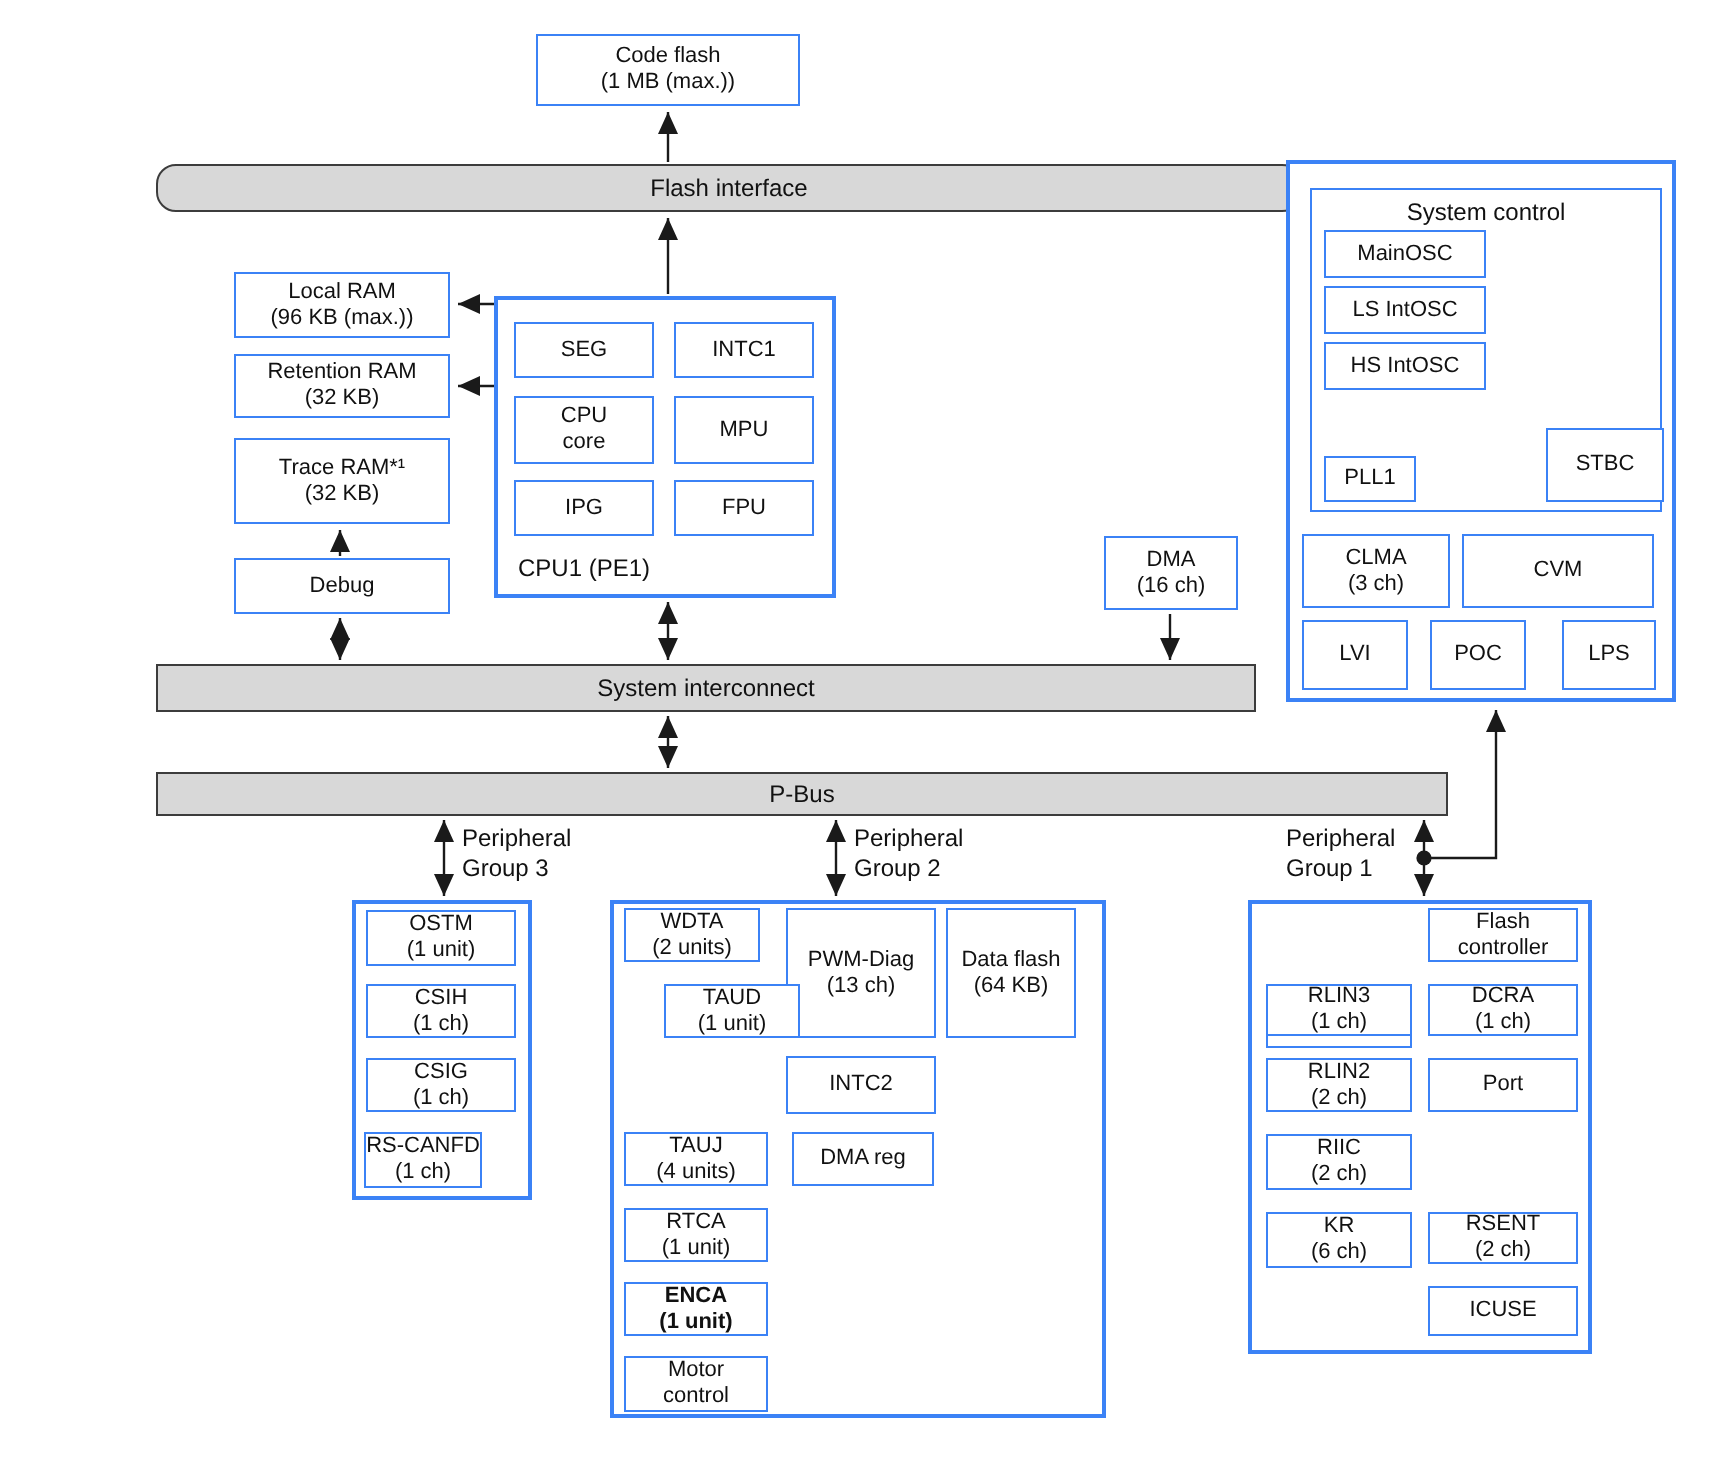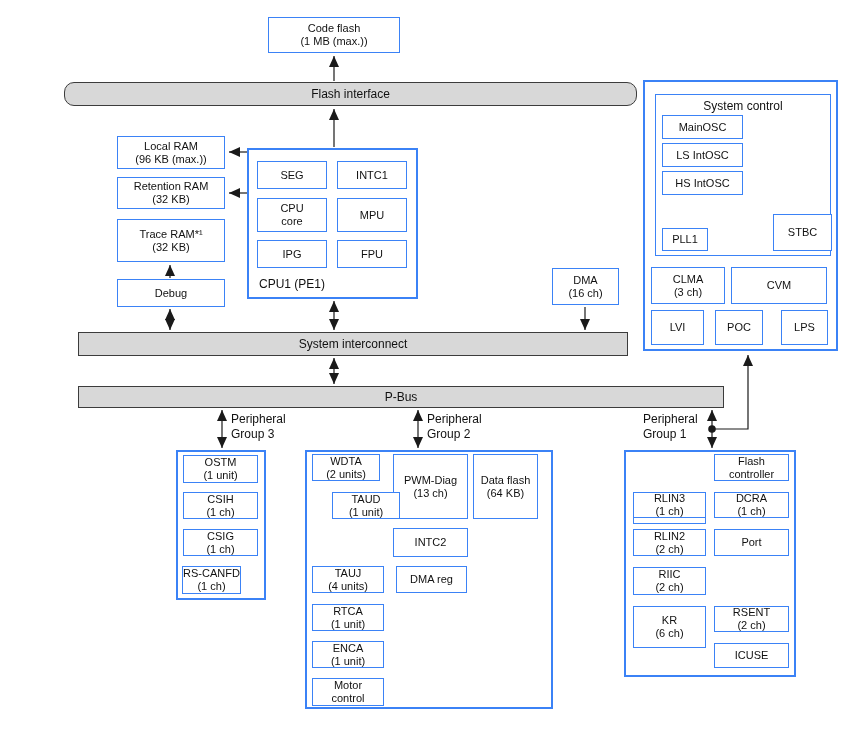--- a/index.html
+++ b/index.html
@@ -19,21 +19,21 @@
 </head>
 <body>
 
 <div id="canvas">
 
   <div class="box" style="left:268px;top:17px;width:132px;height:36px;">
     <span>Code flash</span>
     <span>(1 MB (max.))</span>
   </div>
 
-  <div class="bus" style="left:64px;top:82px;width:573px;height:24px;border-radius:10px;">
+  <div class="bus" style="left:78px;top:82px;width:573px;height:24px;border-radius:10px;">
     <span>Flash interface</span>
   </div>
   <div class="bus" style="left:78px;top:332px;width:550px;height:24px;">
     <span>System interconnect</span>
   </div>
   <div class="bus" style="left:78px;top:386px;width:646px;height:22px;">
     <span>P-Bus</span>
   </div>
 
   <div class="box" style="left:117px;top:136px;width:108px;height:33px;">
@@ -169,21 +169,21 @@
     <span>TAUJ</span>
     <span>(4 units)</span>
   </div>
   <div class="box" style="left:396px;top:566px;width:71px;height:27px;">
     <span>DMA reg</span>
   </div>
   <div class="box" style="left:312px;top:604px;width:72px;height:27px;">
     <span>RTCA</span>
     <span>(1 unit)</span>
   </div>
-  <div class="box" style="left:312px;top:641px;width:72px;height:27px;">
+  <div class="box" style="left:312px;top:641px;width:72px;height:27px;font-weight:bold;">
     <span>ENCA</span>
     <span>(1 unit)</span>
   </div>
   <div class="box" style="left:312px;top:678px;width:72px;height:28px;">
     <span>Motor</span>
     <span>control</span>
   </div>
 
   <div class="box thick" style="left:624px;top:450px;width:172px;height:227px;"></div>
   <div class="box" style="left:633px;top:454px;width:73px;height:27px;margin-top:43px;">
@@ -205,21 +205,21 @@
     <span>RLIN2</span>
     <span>(2 ch)</span>
   </div>
   <div class="box" style="left:714px;top:529px;width:75px;height:27px;">
     <span>Port</span>
   </div>
   <div class="box" style="left:633px;top:567px;width:73px;height:28px;">
     <span>RIIC</span>
     <span>(2 ch)</span>
   </div>
-  <div class="box" style="left:633px;top:606px;width:73px;height:42px;">
+  <div class="box" style="left:633px;top:606px;width:73px;height:28px;">
     <span>KR</span>
     <span>(6 ch)</span>
   </div>
   <div class="box" style="left:714px;top:606px;width:75px;height:26px;">
     <span>RSENT</span>
     <span>(2 ch)</span>
   </div>
   <div class="box" style="left:714px;top:643px;width:75px;height:25px;">
     <span>ICUSE</span>
   </div>

